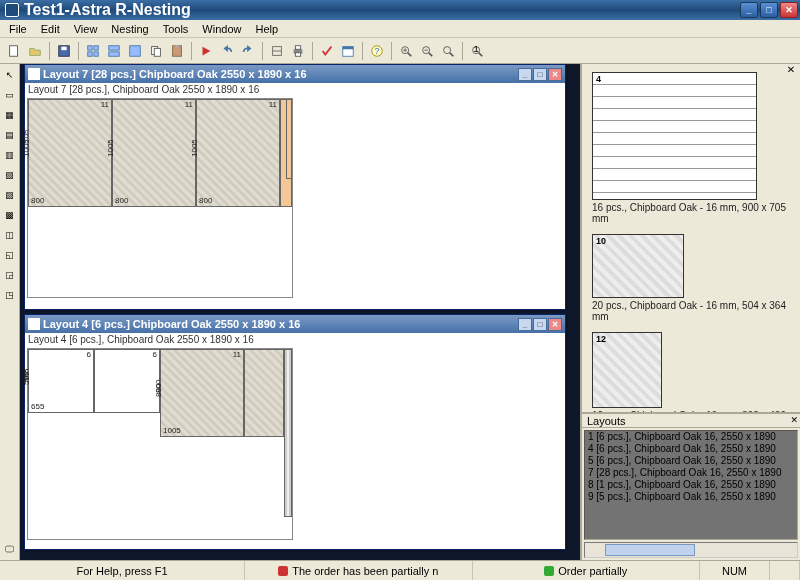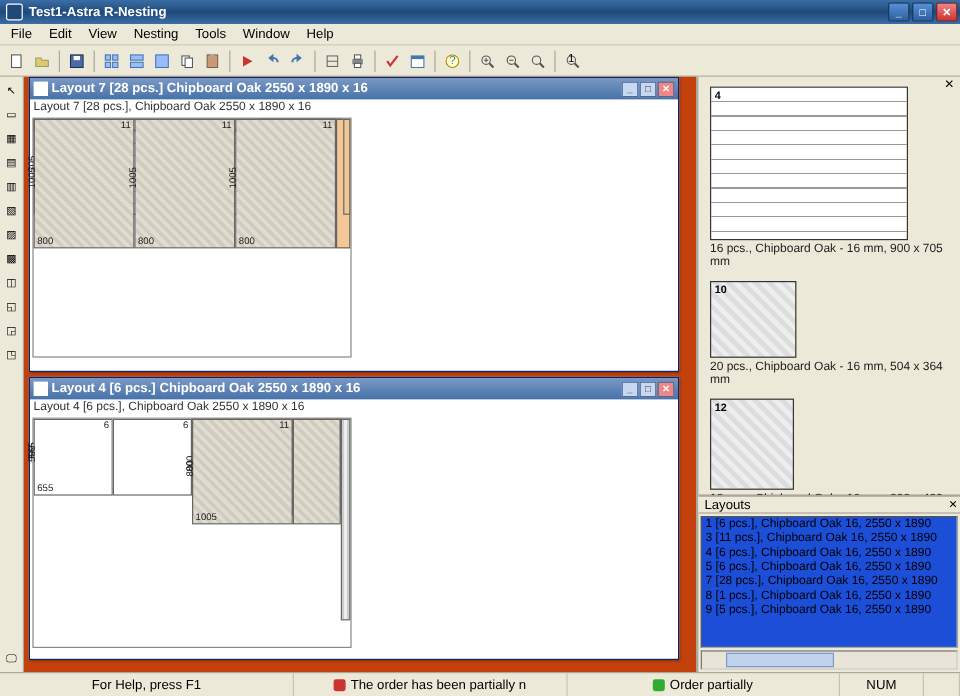--- a/index.html
+++ b/index.html
@@ -1,37 +1,37 @@
 <!DOCTYPE html>
 <html><head>
 <meta charset="utf-8">
 <style>
 * { margin:0; padding:0; box-sizing:border-box; font-family:Tahoma,Arial,sans-serif; font-size:11px; }
 body { width:800px; height:580px; background:#ECE9D8; overflow:hidden; position:relative; }
 
 .titlebar { height:20px; background:linear-gradient(to bottom,#3b6ea5 0%,#1e4a7a 50%,#3b6ea5 100%); color:#fff; display:flex; align-items:center; padding:0 2px; }
 .titlebar .appicon { width:14px; height:14px; margin:0 3px; background:#1e4a7a; border:1px solid #fff; border-radius:2px; }
-.titlebar-text { flex:1; font-weight:bold; font-size:11px; padding-left:2px; }
+.titlebar-text { flex:1; font-weight:bold; font-size:16px; padding-left:2px; }
 .winbtns { display:flex; gap:2px; }
 .winbtn { width:18px; height:16px; background:linear-gradient(#5a8fd6,#2c5fa0); border:1px solid #1a3a5c; border-radius:2px; color:#fff; font-size:9px; display:flex; align-items:center; justify-content:center; font-weight:bold; }
 .winbtn.close { background:linear-gradient(#e88,#c33); border-color:#822; }
 
 .menubar { height:18px; background:#ECE9D8; display:flex; align-items:center; padding:0 2px; border-bottom:1px solid #c8c4b4; }
 .menuitem { padding:2px 7px; cursor:default; }
 
 .toolbar { height:26px; background:#ECE9D8; display:flex; align-items:center; padding:2px 4px; border-bottom:1px solid #aca899; gap:1px; }
 .tbtn { width:20px; height:20px; border:1px solid transparent; display:flex; align-items:center; justify-content:center; font-size:12px; }
 .tsep { width:1px; height:18px; background:#aca899; margin:0 3px; }
 
 .workarea { position:absolute; top:64px; left:0; right:0; bottom:20px; display:flex; }
 
 .lefttoolbar { width:20px; background:#ECE9D8; border-right:1px solid #aca899; display:flex; flex-direction:column; padding:2px 0; gap:2px; }
 .ltbtn { width:18px; height:18px; margin:0 auto; border:1px solid transparent; font-size:9px; display:flex; align-items:center; justify-content:center; }
 
-.mdiarea { flex:1; background:#c2410c; position:relative; overflow:hidden; }
+.mdiarea { flex:1; background:#0f172a; position:relative; overflow:hidden; }
 
 .childwin { position:absolute; background:#fff; border:1px solid #0a246a; box-shadow:1px 1px 2px rgba(0,0,0,0.3); }
 .childwin .ctitle { height:18px; background:linear-gradient(#7a99c4,#4671a8); color:#fff; display:flex; align-items:center; padding:0 3px; font-weight:bold; font-size:11px; }
 .childwin .ctitle .cicon { width:12px; height:12px; background:#fff; margin-right:3px; }
 .childwin .ctitle-text { flex:1; white-space:nowrap; overflow:hidden; }
 .cwbtns { display:flex; gap:1px; }
 .cwbtn { width:14px; height:13px; background:#c8d8f0; border:1px solid #4a6a9a; font-size:8px; display:flex; align-items:center; justify-content:center; color:#333; font-weight:bold; }
 .cwbtn.close { background:#e88; color:#fff; }
 .childbody { padding:0; background:#fff; }
 .childcaption { font-size:10px; padding:1px 3px; color:#333; }
@@ -52,21 +52,21 @@
 .partsarea { flex:1; overflow:auto; padding:8px 10px; }
 .partthumb { border:1px solid #333; background:#fff; position:relative; margin-bottom:2px; }
 .partthumb.lined::before { content:""; position:absolute; inset:0;
   background:repeating-linear-gradient(to bottom,transparent 0 11px,#999 11px 12px); }
 .partthumb.hatch { background:repeating-linear-gradient(45deg,#eee 0 4px,#ddd 4px 8px); }
 .partthumb .pid { position:absolute; top:1px; left:3px; font-size:9px; font-weight:bold; }
 .partlabel { font-size:10px; color:#222; margin-bottom:10px; }
 
 .layoutshdr { height:16px; background:#ECE9D8; border-top:2px solid #aca899; border-bottom:1px solid #aca899; padding:1px 5px; font-size:11px; position:relative; }
 .layoutshdr .lclose { position:absolute; right:2px; top:1px; font-size:9px; }
-.layoutlist { height:110px; overflow:auto; background:#1d4ed8; border:1px inset #aca899; margin:2px; }
+.layoutlist { height:110px; overflow:auto; background:#737373; border:1px inset #aca899; margin:2px; }
 .layoutlist .li { padding:0px 3px; font-size:10px; white-space:nowrap; line-height:12px; }
 .hscroll { height:16px; background:#e8e4d8; border:1px inset #ccc; margin:0 2px 2px; position:relative; }
 .hscroll .thumb { position:absolute; left:20px; top:1px; width:90px; height:12px; background:#c1d2ee; border:1px solid #7a99c4; }
 
 .statusbar { position:absolute; bottom:0; left:0; right:0; height:20px; background:#ECE9D8; border-top:1px solid #aca899; display:flex; align-items:center; font-size:10px; }
 .statuscell { padding:2px 8px; border-right:1px solid #c8c4b4; height:100%; display:flex; align-items:center; gap:4px;justify-content:center; }
 .statuscell:first-child { flex:1.3; }
 .statuscell.mid { flex:1.2; }
 .sflag { display:inline-block; width:10px; height:10px; border-radius:2px; }
 .sflag.red { background:#c33; }
@@ -396,37 +396,36 @@
 
   </div>
 
   <div class="rightpanel">
     <div class="rightclose">✕</div>
     <div class="partsarea">
       <div class="partthumb lined" style="width:165px;height:128px;">
           <span class="pid">4</span>
         </div>
       <div class="partlabel">16 pcs., Chipboard Oak - 16 mm, 900 x 705 mm</div>
-      <div class="partthumb hatch" style="width:72px;height:64px;">
+      <div class="partthumb hatch" style="width:92px;height:64px;">
           <span class="pid">10</span>
         </div>
       <div class="partlabel">20 pcs., Chipboard Oak - 16 mm, 504 x 364 mm</div>
       <div class="partthumb hatch" style="width:70px;height:76px;">
           <span class="pid">12</span>
         </div>
       <div class="partlabel">12 pcs., Chipboard Oak - 16 mm, 398 x 430 mm</div>
 
     </div>
     <div class="layoutshdr">
       <span>Layouts</span>
       <span class="lclose">✕</span>
     </div>
     <div class="layoutlist">
       <div class="li">1 [6 pcs.], Chipboard Oak 16, 2550 x 1890</div>
-      <div class="li">3 [11 pcs.], Chipboard Oak 16, 2550 x 1890</div>
       <div class="li">4 [6 pcs.], Chipboard Oak 16, 2550 x 1890</div>
       <div class="li">5 [6 pcs.], Chipboard Oak 16, 2550 x 1890</div>
       <div class="li">7 [28 pcs.], Chipboard Oak 16, 2550 x 1890</div>
       <div class="li">8 [1 pcs.], Chipboard Oak 16, 2550 x 1890</div>
       <div class="li">9 [5 pcs.], Chipboard Oak 16, 2550 x 1890</div>
     </div>
     <div class="hscroll">
         <div class="thumb"></div>
       </div>
   </div>

